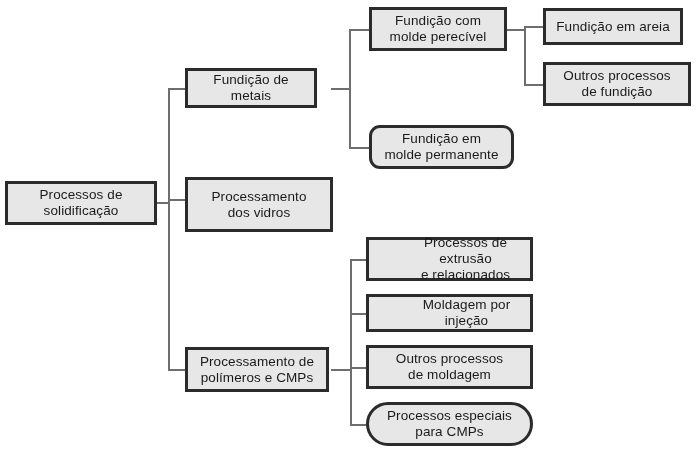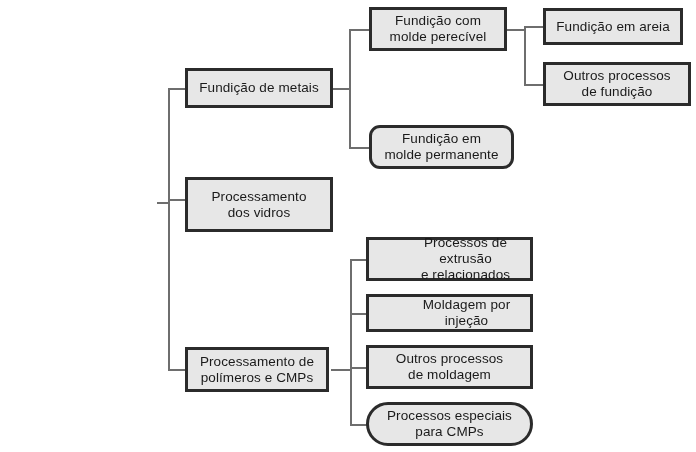--- a/index.html
+++ b/index.html
@@ -65,22 +65,26 @@
   <div class="conn h" style="left:524px; top:26px; width:21px;"></div>
   <div class="conn h" style="left:524px; top:84px; width:21px;"></div>
 
   <div class="conn h" style="left:331px; top:369px; width:21px;"></div>
   <div class="conn v" style="left:350px; top:259px; height:166px;"></div>
   <div class="conn h" style="left:350px; top:259px; width:18px;"></div>
   <div class="conn h" style="left:350px; top:313px; width:18px;"></div>
   <div class="conn h" style="left:350px; top:367px; width:18px;"></div>
   <div class="conn h" style="left:350px; top:424px; width:18px;"></div>
 
+  <div class="node" style="left:5px; top:181px; width:152px; height:44px;">
+    <span class="label">Processos de
+solidificação</span>
+  </div>
 
-  <div class="node" style="left:185px; top:68px; width:148px; height:40px;">
+  <div class="node" style="left:185px; top:68px; width:132px; height:40px;">
     <span class="label">Fundição de metais</span>
   </div>
 
   <div class="node" style="left:185px; top:177px; width:148px; height:55px;">
     <span class="label">Processamento
 dos vidros</span>
   </div>
 
   <div class="node" style="left:185px; top:347px; width:144px; height:45px;">
     <span class="label">Processamento de

